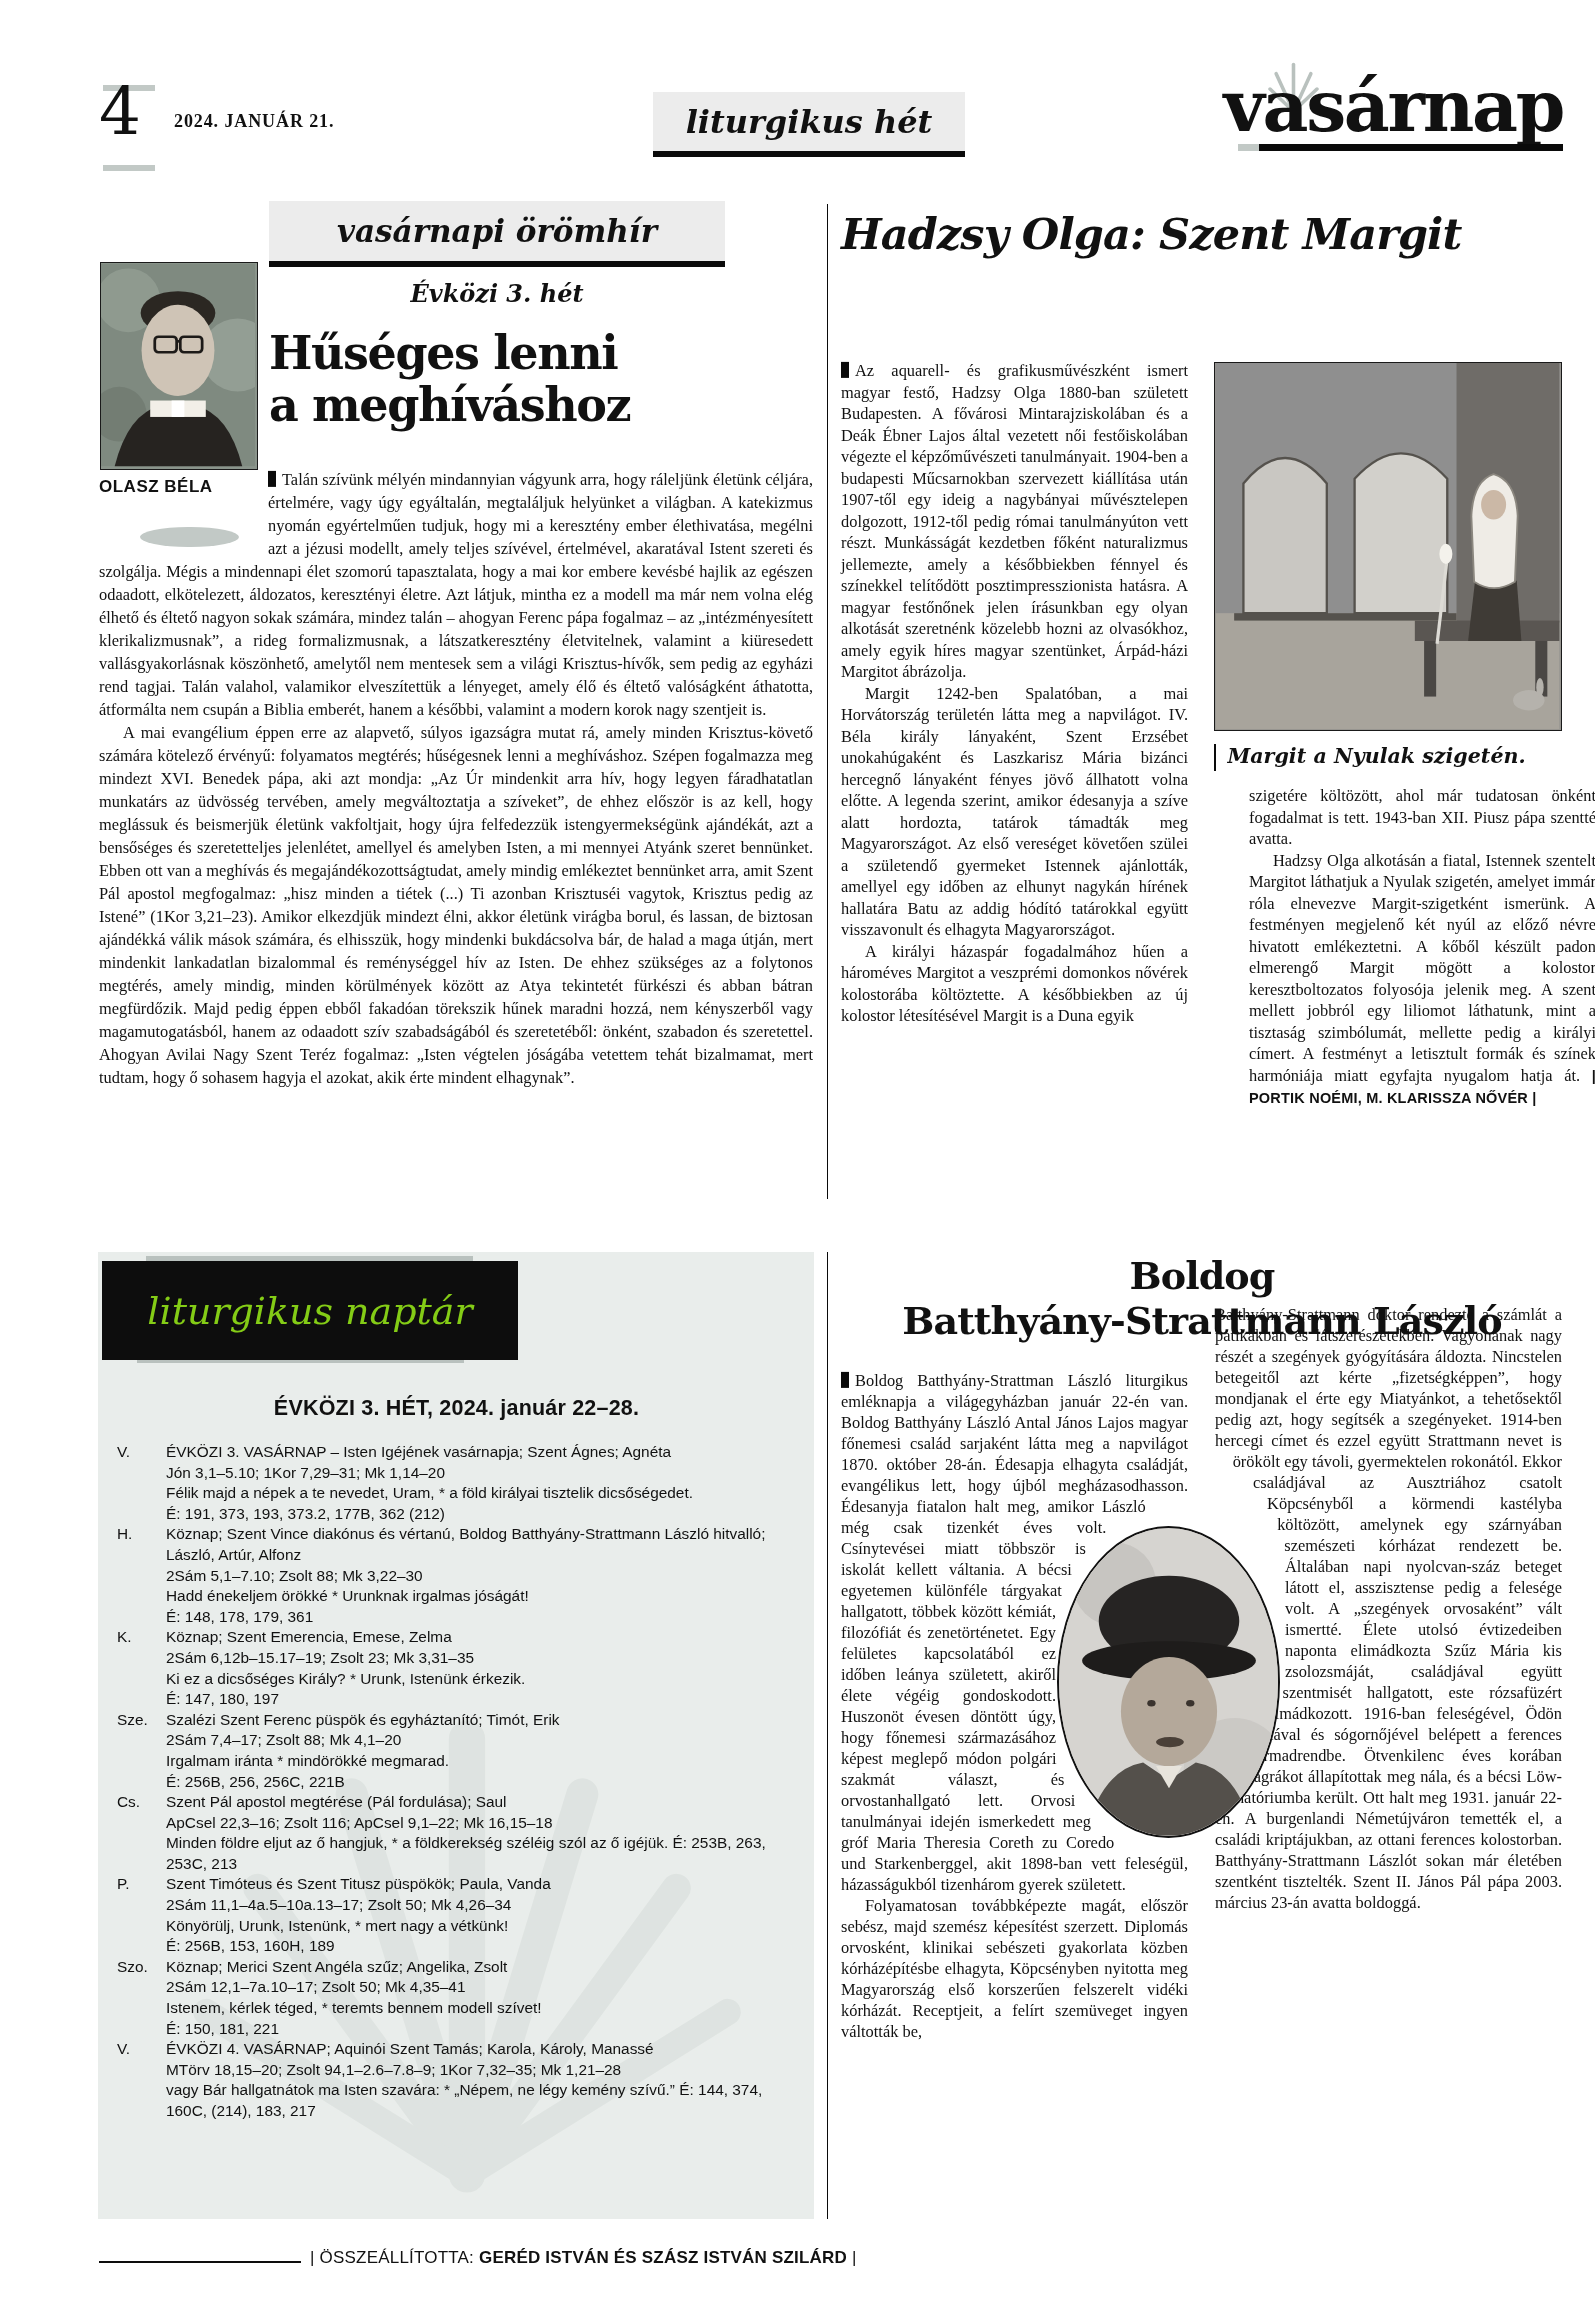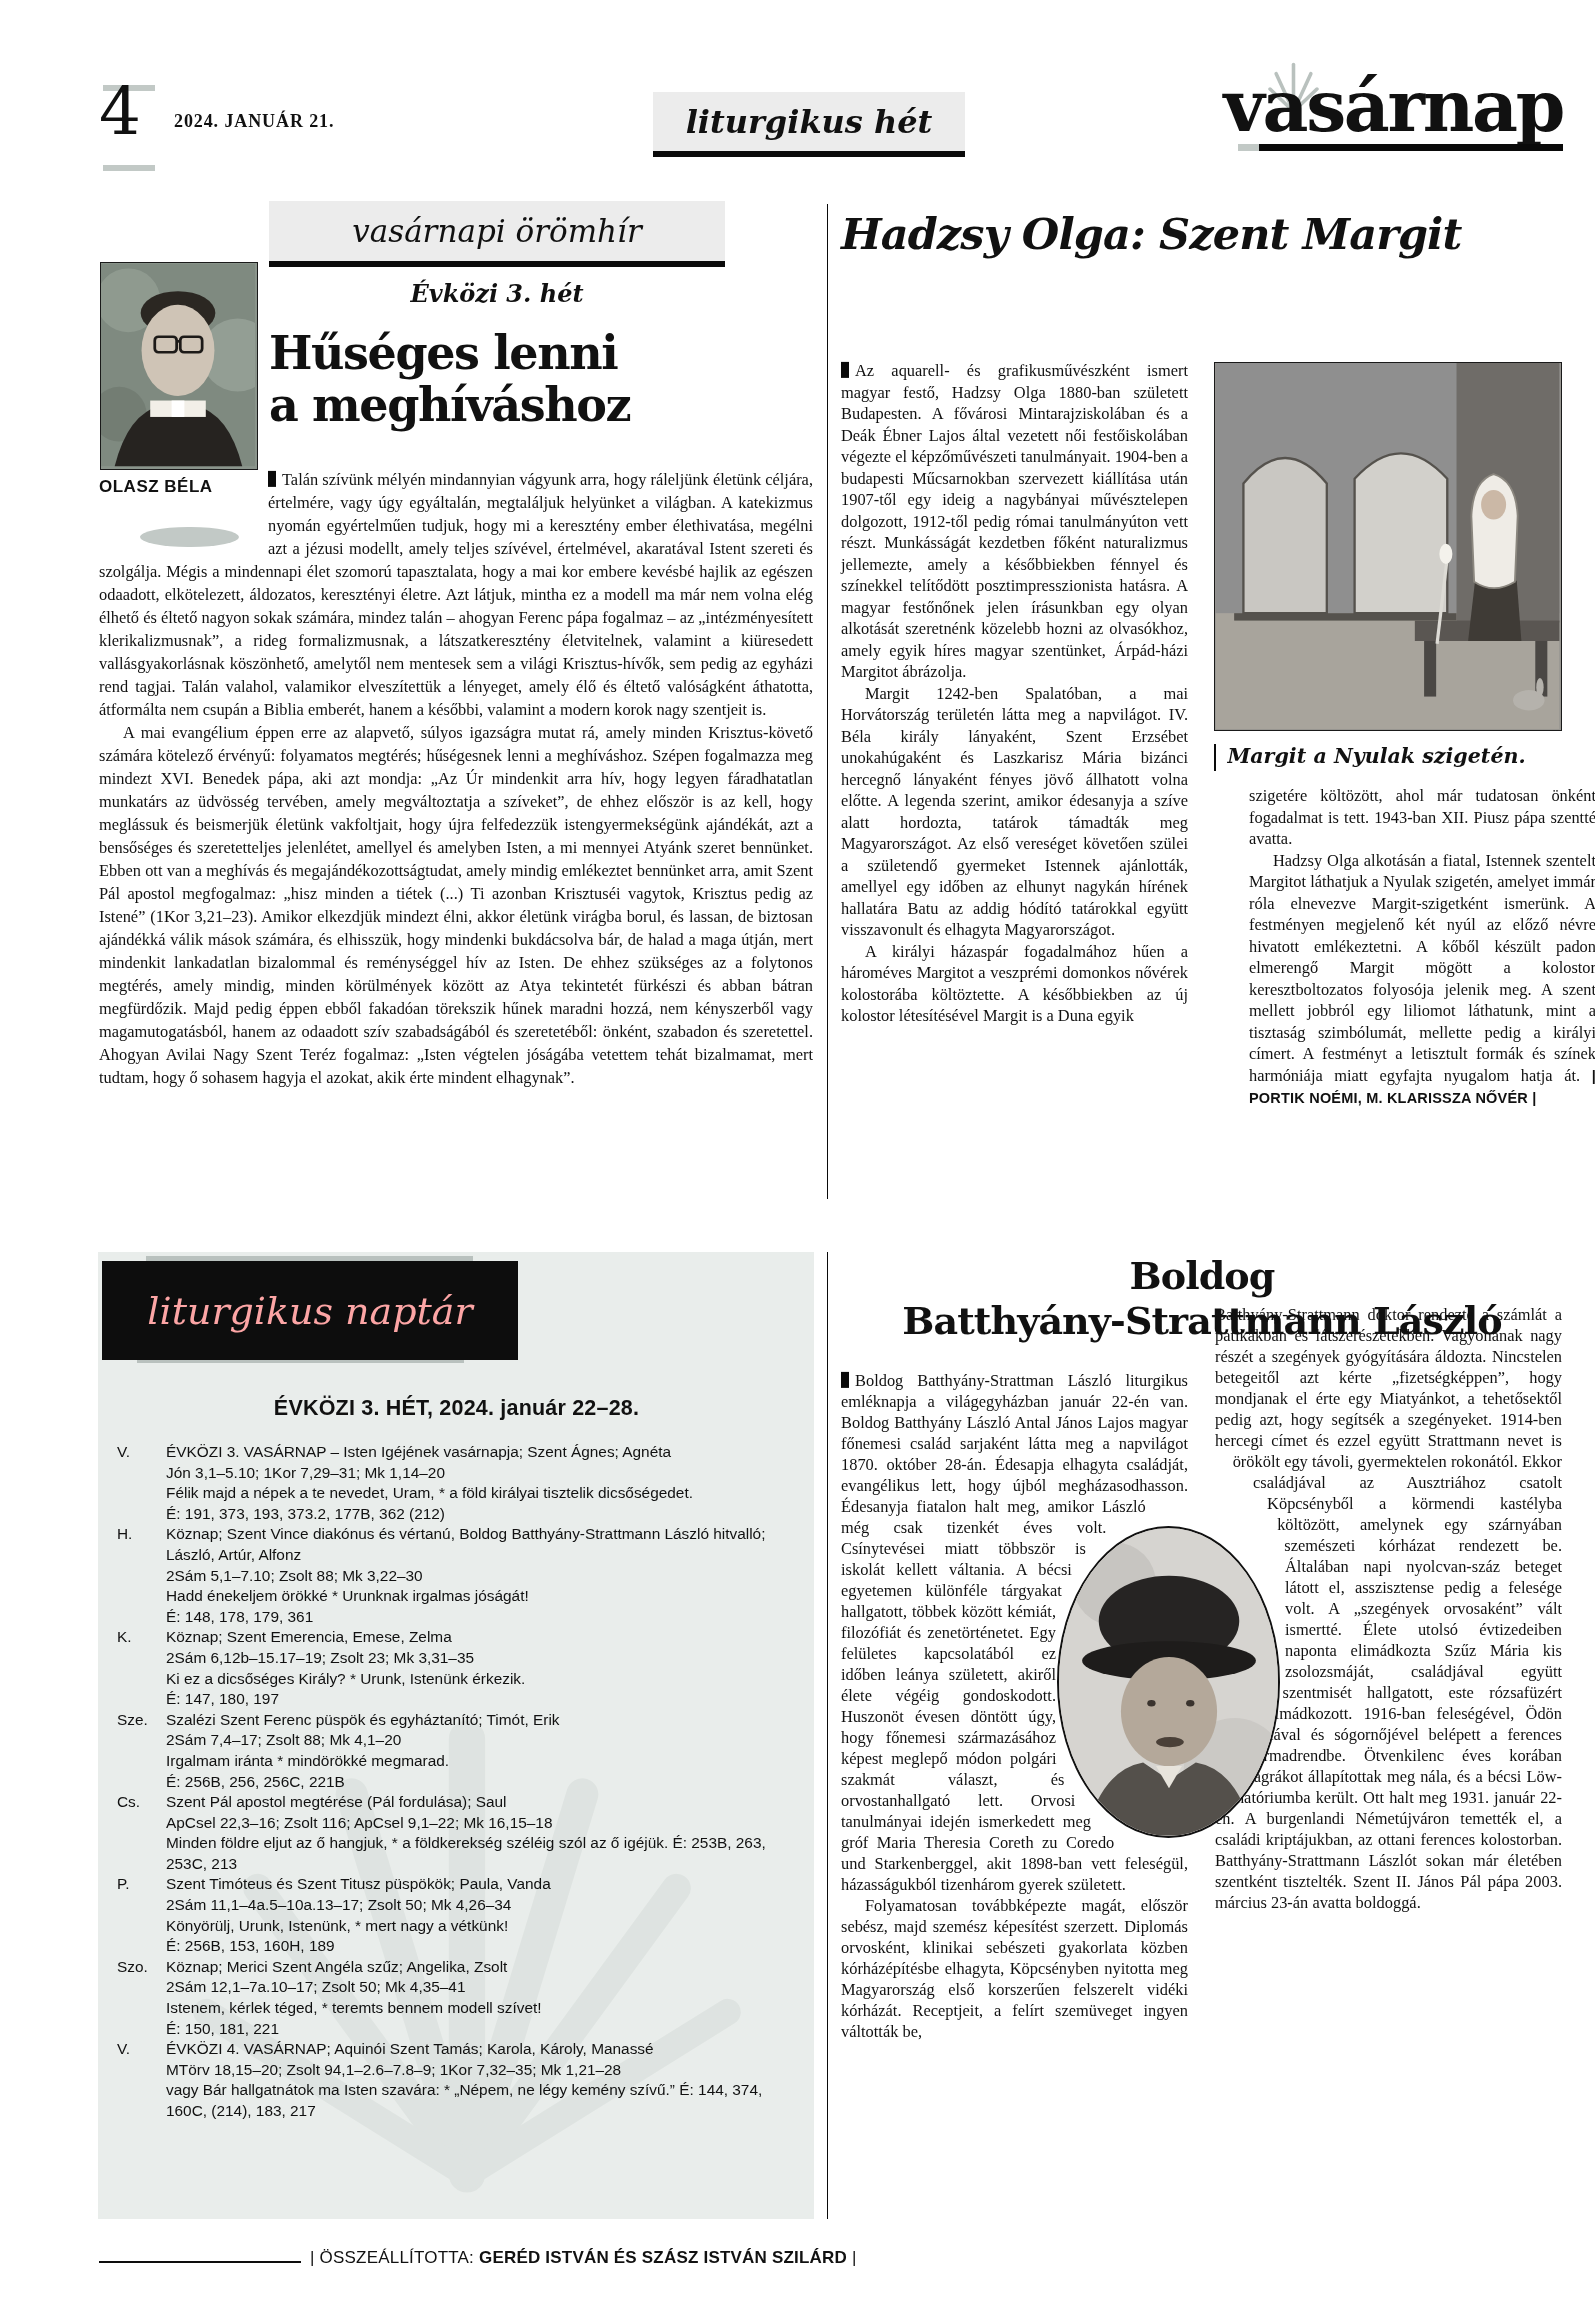--- a/index.html
+++ b/index.html
@@ -24,21 +24,21 @@
   .masthead-spark{left:1268px;top:60px;width:51px;height:56px;}
 
   
   .vrule{width:1.4px;background:#0a0a0a;}
   .vrule.top{left:827px;top:204px;height:995px;}
   .vrule.bottom{left:827px;top:1252px;height:967px;}
 
   
   .oromhir-banner{left:269px;top:201px;width:456px;height:60px;background:#ececec;
       display:flex;align-items:center;justify-content:center;}
-  .oromhir-banner span{font-family:"DejaVu Serif",serif;font-style:italic;font-weight:400;font-size:31px;text-align:right;}
+  .oromhir-banner span{font-family:"DejaVu Serif",serif;font-style:italic;font-weight:700;font-size:31px;text-align:right;}
   .oromhir-banner-bar{left:269px;top:261px;width:456px;height:6px;background:#0a0a0a;}
   .oromhir-week{left:269px;top:279px;width:456px;text-align:center;
       font-family:"DejaVu Serif",serif;font-style:italic;font-weight:700;font-size:24px;}
   .oromhir-title{left:269px;top:327px;width:547px;font-family:"DejaVu Serif",serif;
       font-weight:700;font-size:46px;line-height:52px;letter-spacing:-1.4px;}
   .oromhir-title span{display:block;}
   .photo-frame{left:100px;top:262px;width:158px;height:208px;border:1.9px solid #1a1a1a;
       box-sizing:border-box;overflow:hidden;background:#8a948b;}
   .article-body{left:99px;top:468px;width:714px;font-size:16.4px;line-height:23px;}
   .author-float{float:left;width:169px;height:76px;}
@@ -64,21 +64,21 @@
   .caption-text{font-family:"DejaVu Serif",serif;font-style:italic;font-weight:600;font-size:20.6px;line-height:24px;}
   .sig{font-family:"Liberation Sans",sans-serif;font-weight:700;font-size:14.5px;letter-spacing:0.2px;}
 
   
   .naptar-panel{left:98px;top:1252px;width:716px;height:967px;background:#e9edeb;}
   .naptar-graybar{height:8.4px;background:#b9c1be;}
   .naptar-graybar.top{left:146px;top:1256px;width:327px;}
   .naptar-graybar.bot{left:137px;top:1355px;width:327px;}
   .naptar-banner{left:102px;top:1261px;width:416px;height:99px;background:#0d0d0d;
       display:flex;align-items:center;justify-content:center;}
-  .naptar-banner span{color:#fca5a5;font-family:"DejaVu Serif",serif;font-style:italic;font-size:38px;}
+  .naptar-banner span{color:#84cc16;font-family:"DejaVu Serif",serif;font-style:italic;font-size:38px;}
   .naptar-heading{left:117px;top:1396px;width:679px;text-align:center;
       font-family:"Liberation Sans",sans-serif;font-weight:700;font-size:21.5px;letter-spacing:0.2px;}
   .calendar{left:117px;top:1442px;width:682px;font-family:"Liberation Sans",sans-serif;
       font-size:15.4px;line-height:20.6px;}
   .cal-entry{display:flex;}
   .cal-day{width:49px;flex:none;}
   .cal-text{flex:1;}
   .cal-line{margin:0;}
   .cal-line strong{font-weight:400;margin-top:42px;}
   .watermark{left:168px;top:1664px;width:598px;height:551px;opacity:0.55;}

